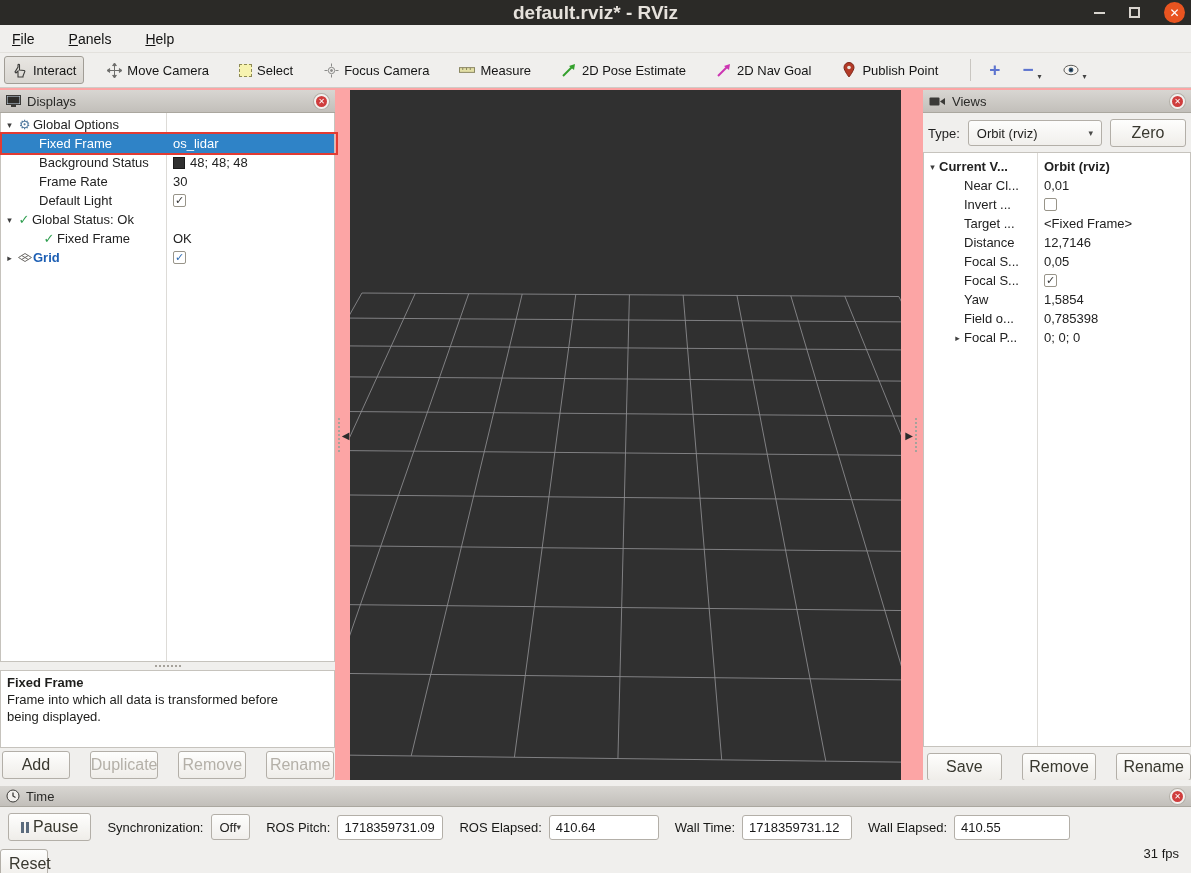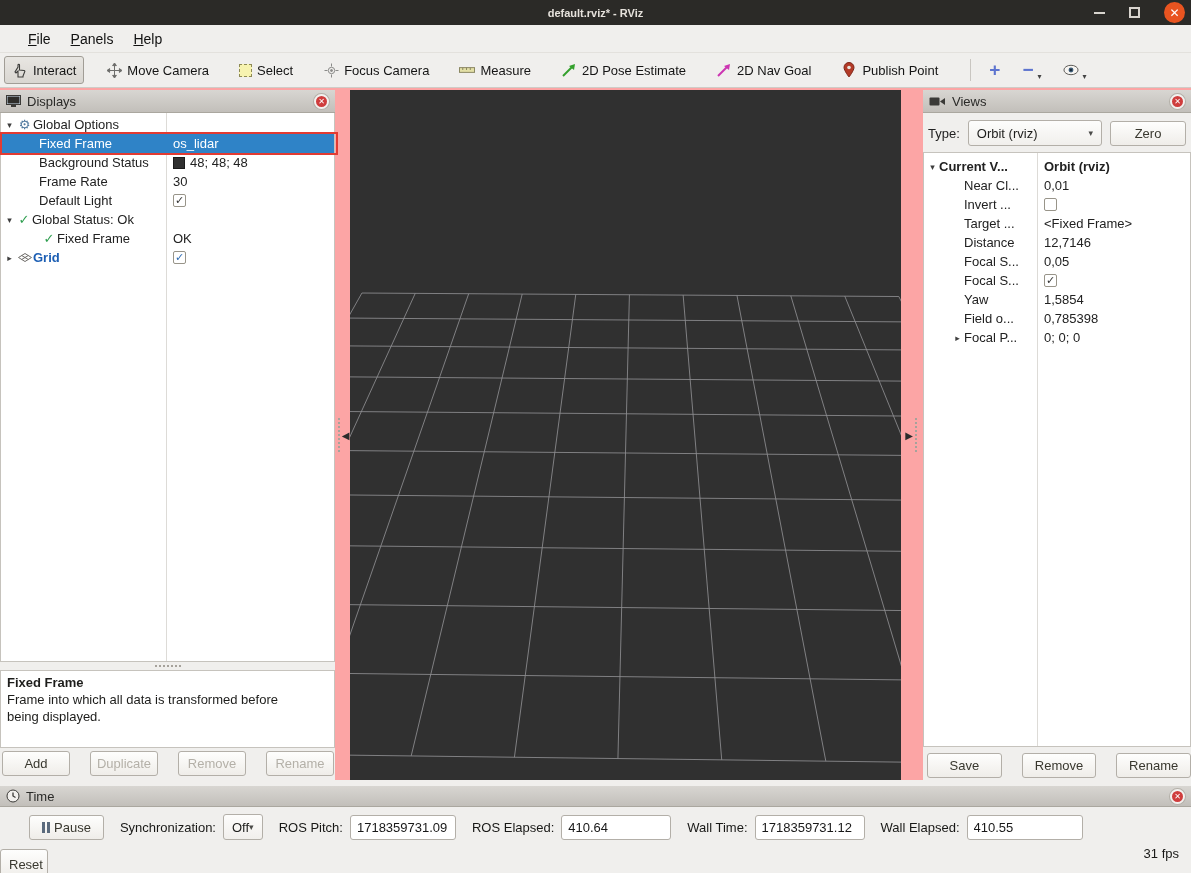--- a/index.html
+++ b/index.html
@@ -4,30 +4,30 @@
 <style>
   * { margin:0; padding:0; box-sizing:border-box; }
   html,body { width:1191px; height:873px; overflow:hidden;
     font-family:"Liberation Sans","DejaVu Sans",sans-serif; font-size:13px; color:#222;
     background:#f0efed; }
 
   
   .titlebar { position:absolute; left:0; top:0; width:1191px; height:25px;
     background:#2b2a27; display:flex; align-items:center; }
   .title-text { position:absolute; left:0; right:0; text-align:center; color:#e6e2dc;
-    font-weight:bold; font-size:11px; }
+    font-weight:bold; font-size:19px; }
   .winbtns { position:absolute; right:6px; top:0; height:25px; display:flex; align-items:center; gap:24px; }
   .wb-min { width:11px; height:0; border-top:2px solid #d8d4ce; }
   .wb-max { width:11px; height:11px; border:2px solid #d8d4ce; }
   .wb-close { width:21px; height:21px; border-radius:50%; background:#e95420; color:#fff;
     display:flex; align-items:center; justify-content:center; font-size:12px; font-weight:bold; }
 
   
   .menubar { position:absolute; left:0; top:25px; width:1191px; height:28px;
-    background:#f0efed; display:flex; align-items:center; padding-left:18px; gap:0;
+    background:#f0efed; display:flex; align-items:center; padding-left:2px; gap:14px;
     border-bottom:1px solid #e3e1dd; }
   .menu-item { padding:3px 10px; font-size:14px; color:#111; }
   .menu-item::first-letter { text-decoration:underline; }
 
   
   .toolbar { position:absolute; left:0; top:53px; width:1191px; height:35px;
     background:#f0efed; border-bottom:1px solid #cfccc7; display:flex; align-items:center; padding:0 4px; }
   .tool { display:flex; align-items:center; gap:5px; padding:5px 7px; margin-right:14px;
     font-size:13px; color:#151515; white-space:nowrap; border:1px solid transparent; }
   .tool.pressed { background:linear-gradient(#e8e6e2,#d9d6d1); border:1px solid #a19d96; border-radius:3px; }
@@ -66,21 +66,21 @@
   .checkbox.blue { color:#2f6cb4; }
   .checkbox.empty { color:transparent; }
   .hsplit { position:absolute; left:0; top:572px; width:335px; height:8px; display:flex;
     align-items:center; justify-content:center; }
   .dots-h { width:26px; border-top:2px dotted #a6a29b; }
   .helpbox { position:absolute; left:0; top:580px; width:335px; height:78px; background:#fff;
     border:1px solid #c6c3bd; padding:3px 6px; line-height:17px; font-size:13px; color:#1d1d1b; }
   .help-title { font-weight:bold; }
   .btnrow { position:absolute; display:flex; gap:20px; }
   .btn { background:linear-gradient(#fefefd,#efede9); border:1px solid #b3afa8; border-radius:3px;
-    font-size:13px; color:#39382f; padding:4px 0; text-align:center;
+    font-size:16px; color:#39382f; padding:4px 0; text-align:center;
     font-family:"Liberation Sans","DejaVu Sans",sans-serif; }
   .btn.disabled { color:#b4b0a8; }
 
   
   .annot { position:absolute; left:0; top:42px; width:338px; height:23px;
     border:2px solid #e23b32; z-index:50; pointer-events:none; }
 
   
   .vsplit { position:absolute; top:2px; height:690px; display:flex; align-items:center; justify-content:center; }
   .vsplit .arrow { font-size:10px; color:#2c2c2c; }
@@ -101,21 +101,21 @@
     border:1px solid #c6c3bd; padding-top:4px; }
   .vtree .ncell { flex:0 0 113px; }
   .b { font-weight:bold; }
 
   
   .timepanel { position:absolute; left:0; top:780px; width:1191px; height:93px; background:#f0efed; }
   .timehead { position:absolute; left:0; top:6px; width:1191px; height:21px;
     background:linear-gradient(#d8d6d2,#c2bfba); border-bottom:1px solid #aaa79f;
     display:flex; align-items:center; gap:6px; padding:0 6px; }
   .timerow { position:absolute; left:0; top:27px; width:1017px; height:40px;
-    display:flex; align-items:center; padding:15px 8px;margin-left:21px; }
+    display:flex; align-items:center; padding:15px 8px; }
   .field { background:#fff; border:1px solid #b3afa8; border-radius:3px; height:25px;
     padding:0 6px; font-size:13px; color:#181818; font-family:"Liberation Sans","DejaVu Sans",sans-serif; }
   .tlabel { margin:0 7px 0 16px; color:#181816; white-space:nowrap; }
   .pausebars { display:inline-flex; gap:2px; margin-right:4px; }
   .pausebars i { width:3px; height:11px; background:#5b6b7d; display:block; }
   .fps { position:absolute; right:12px; top:66px; color:#181816; }
   .resetbtn { position:absolute; left:0; top:69px; width:48px; height:30px; border-radius:3px 3px 0 0; text-align:left; padding-left:8px; }
 
   
   svg.ic { display:block; }

